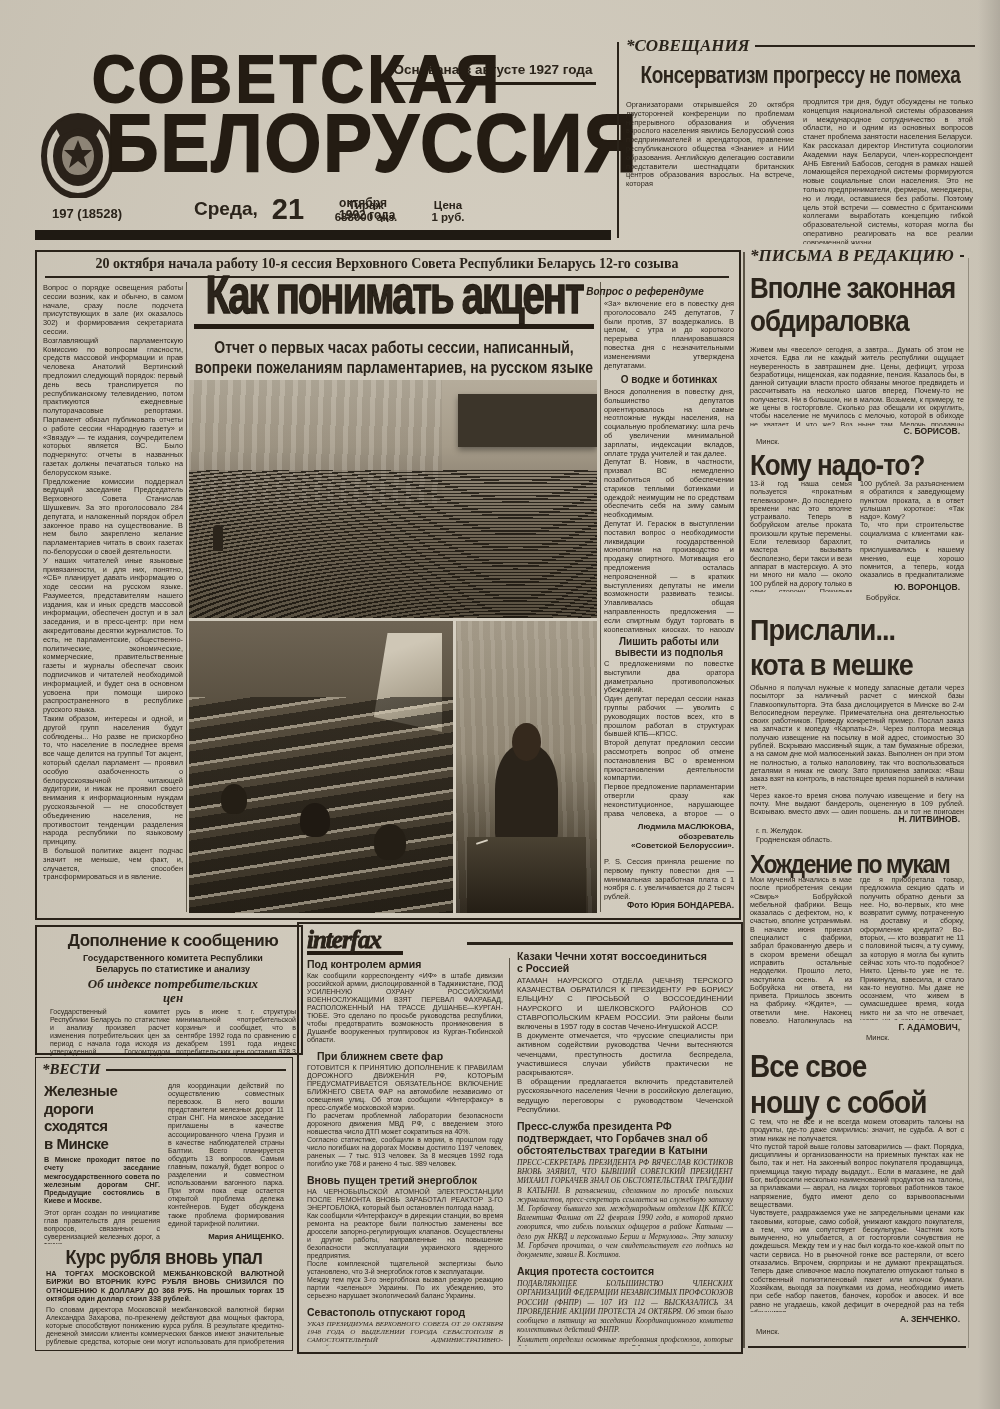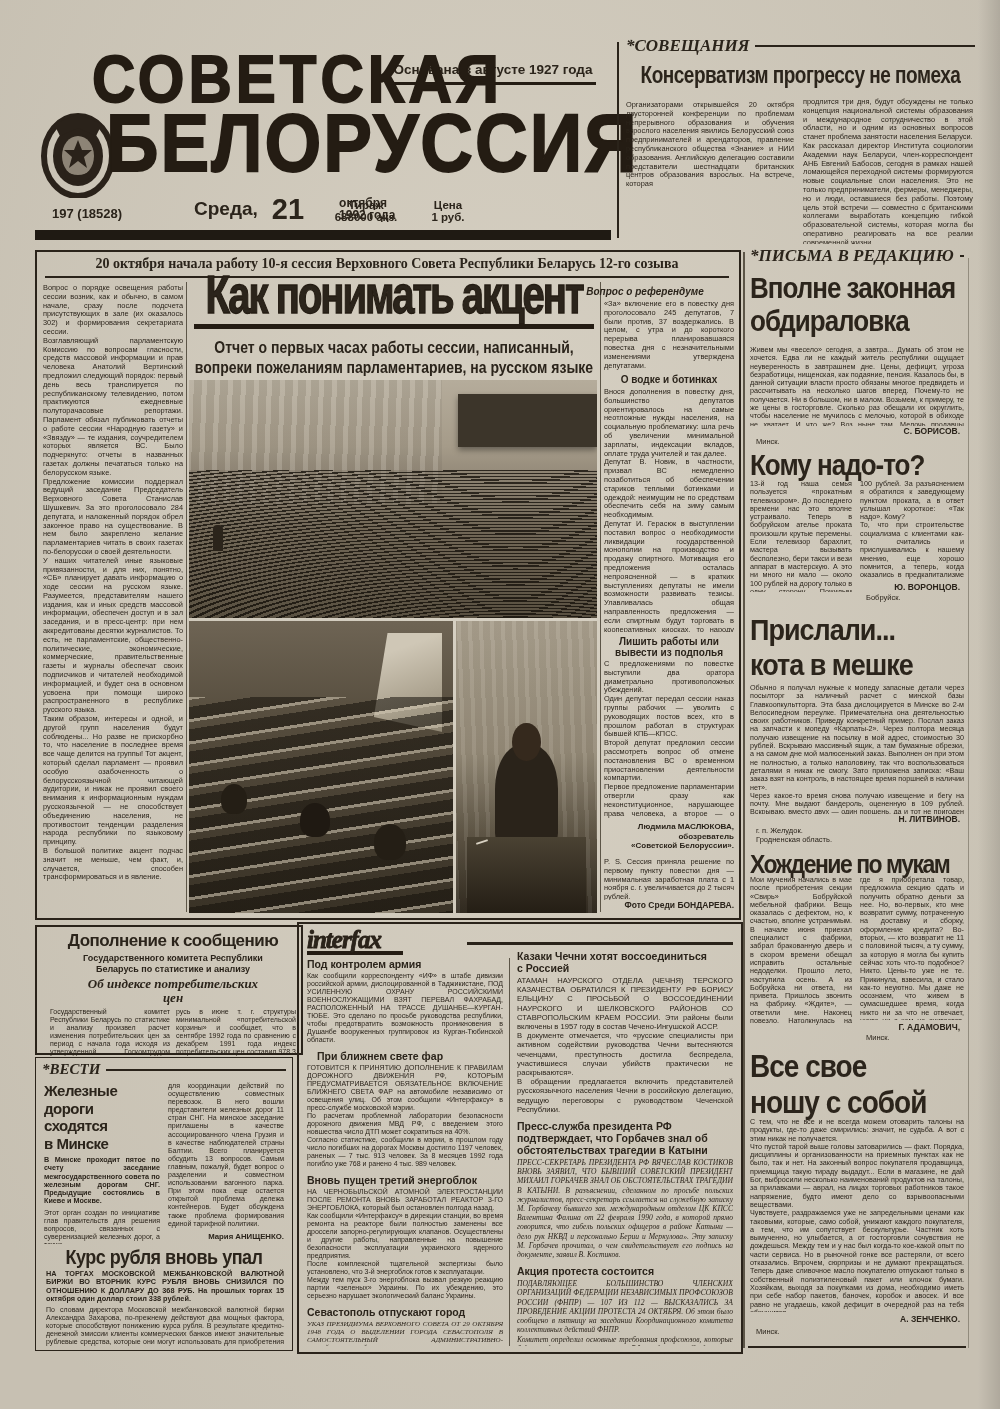--- a/index.html
+++ b/index.html
@@ -159,21 +159,21 @@
   <div class="abs h-small" style="left:604px;top:636px;width:130px;">Лишить работы или вывести из подполья</div>
   <div class="abs bd pre clip" style="left:604px;top:660px;width:130px;height:158px;">С предложениями по повестке выступили два оратора диаметрально противоположных убеждений.
 Один депутат передал сессии наказ группы рабочих — уволить с руководящих постов всех, кто в прошлом работал в структурах бывшей КПБ—КПСС.
 Второй депутат предложил сессии рассмотреть вопрос об отмене постановления ВС о временном приостановлении деятельности компартии.
 Первое предложение парламентарии отвергли сразу как неконституционное, нарушающее права человека, а второе — о постановлении от 25 августа 1991 года — внесено в повестку.</div>
 
   <div class="abs author rt pre" style="left:604px;top:822px;width:130px;font-size:8px;line-height:9.5px;">Людмила МАСЛЮКОВА,
 обозреватель
 «Советской Белоруссии».</div>
   <div class="abs bd clip" style="left:604px;top:858px;width:130px;height:42px;">P. S. Сессия приняла решение по первому пункту повестки дня — минимальная заработная плата с 1 ноября с. г. увеличивается до 2 тысяч рублей.</div>
-  <div class="abs author rt" style="left:604px;top:900px;width:130px;">Фото Среди БОНДАРЕВА.</div>
+  <div class="abs author rt" style="left:604px;top:900px;width:130px;">Фото Юрия БОНДАРЕВА.</div>
 
   <div class="abs rule-v" style="left:743px;top:252px;height:1096px;width:1.5px;"></div>
   <div class="abs rule-v" style="left:968px;top:258px;height:1090px;opacity:.5;"></div>
 
   <div class="abs sec-label" style="left:750px;top:246px;width:214px;">
     <span>*ПИСЬМА В РЕДАКЦИЮ</span>
     <span class="dash"></span>
   </div>
 
   <div class="abs letter-title" style="left:750px;top:272px;width:216px;">Вполне законная обдираловка</div>

